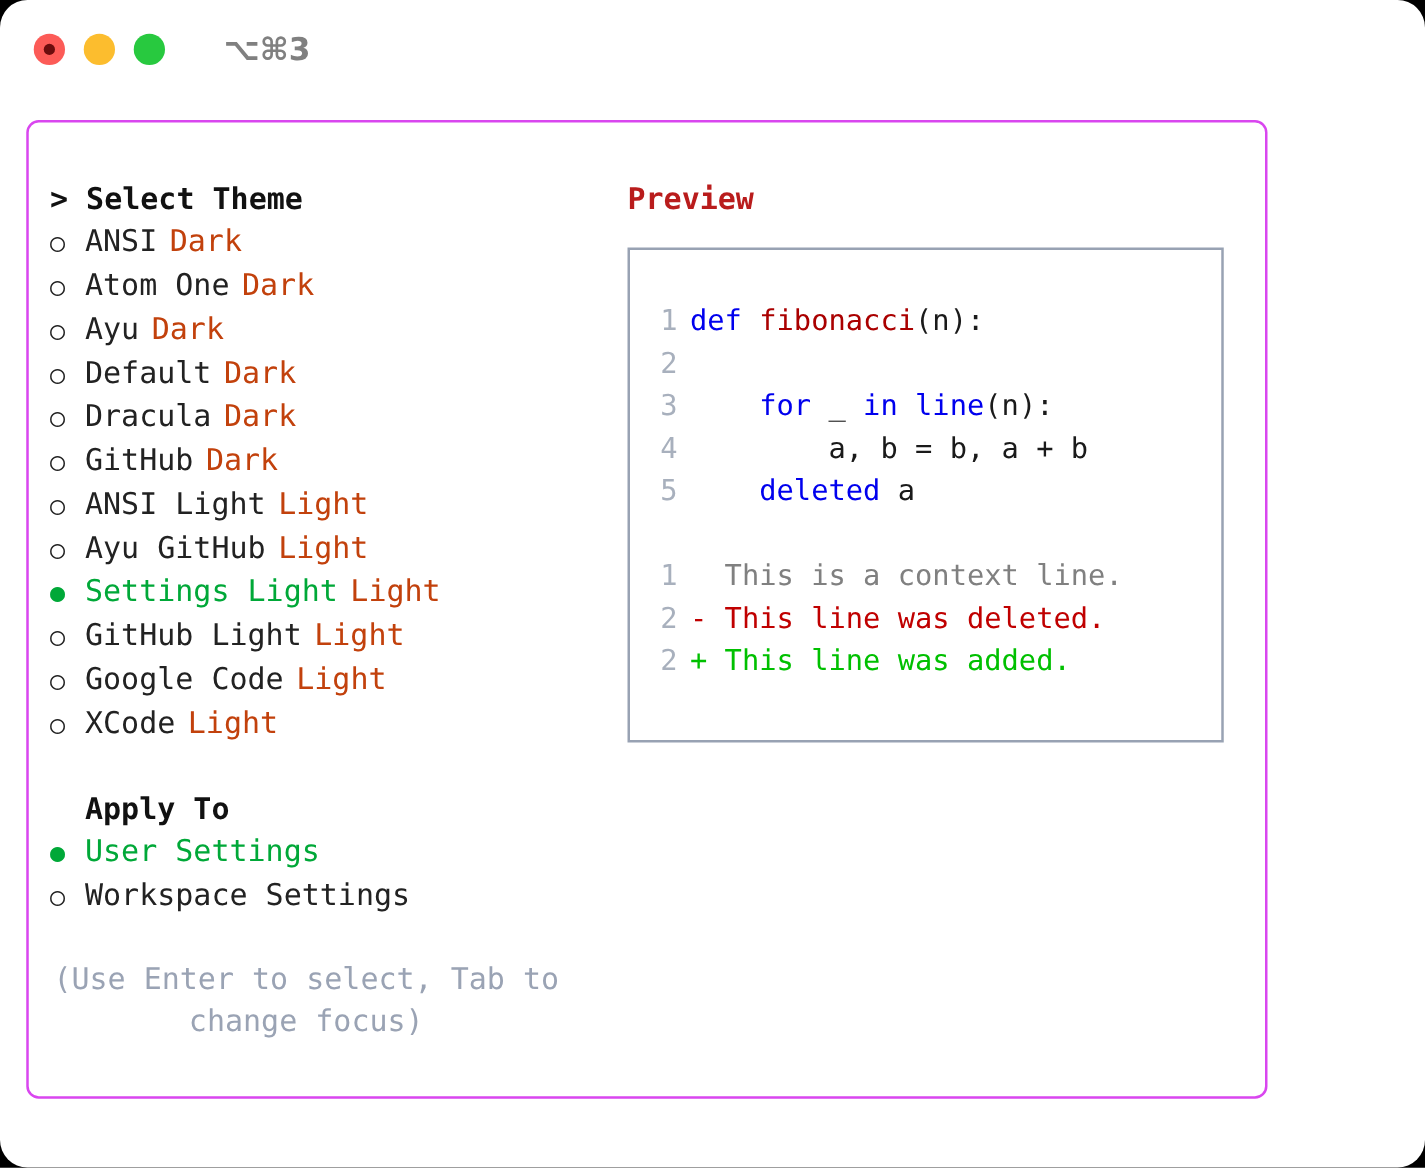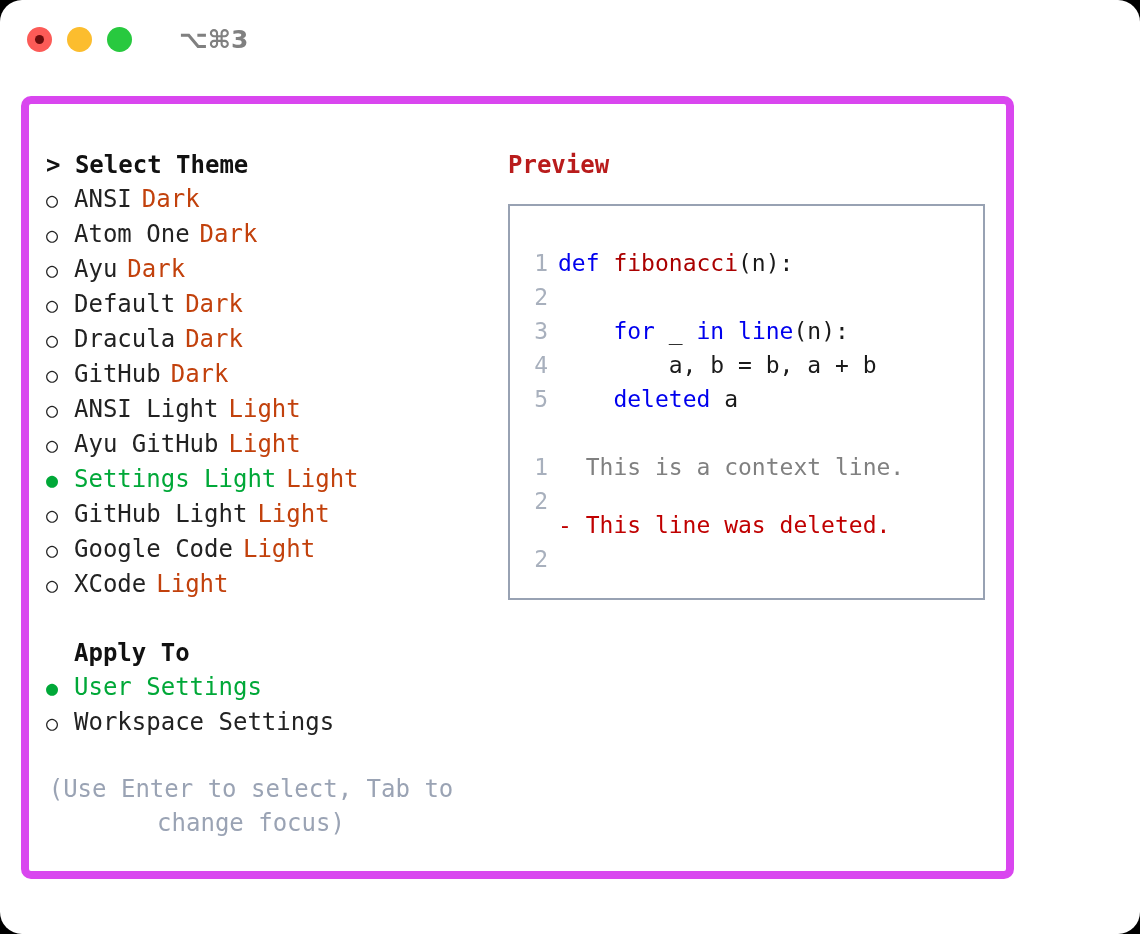--- a/index.html
+++ b/index.html
@@ -64,21 +64,21 @@
     font-family: "DejaVu Sans", "Liberation Sans", sans-serif;
   }
 
   
   .panel {
     position: absolute;
     left: 21px;
     top: 96px;
     width: 993px;
     height: 783px;
-    border: 8px solid #d946ef;
+    border: 2px solid #d946ef;
     border-radius: 10px;
     box-sizing: border-box;
     background: #ffffff;
   }
 
   .panel-cols {
     display: flex;
     padding: 44px 0 0 0;
     height: 100%;
     box-sizing: border-box;
@@ -171,21 +171,21 @@
     color: #a8b0bd;
     padding-right: 10px;
     box-sizing: border-box;
   }
   .code-txt { color: #1a1a1a; }
   .tok-kw   { color: #0000ee; }
   .tok-fn   { color: #aa0000; }
   .tok-plain{ color: #1a1a1a; }
   .diff-gap { height: 34px; }
   .diff-ctx { color: #808080; }
-  .diff-del { color: #c00000; margin-top: 24px; }
+  .diff-del { color: #c00000; }
   .diff-add { color: #00c000; }
 </style>
 </head>
 <body>
 
 <div class="window">
 
   <div class="titlebar">
     <div class="lights">
       <div class="light red">
@@ -319,20 +319,21 @@
           <div class="code-line">
             <span class="ln">1</span>
             <span class="diff-ctx">  This is a context line.</span>
           </div>
           <div class="code-line">
             <span class="ln">2</span>
             <span class="diff-del">- This line was deleted.</span>
           </div>
           <div class="code-line">
             <span class="ln">2</span>
+            <span class="diff-add">+ This line was added.</span>
           </div>
 
         </div>
       </div>
 
     </div>
   </div>
 </div>
 
 </body></html>

